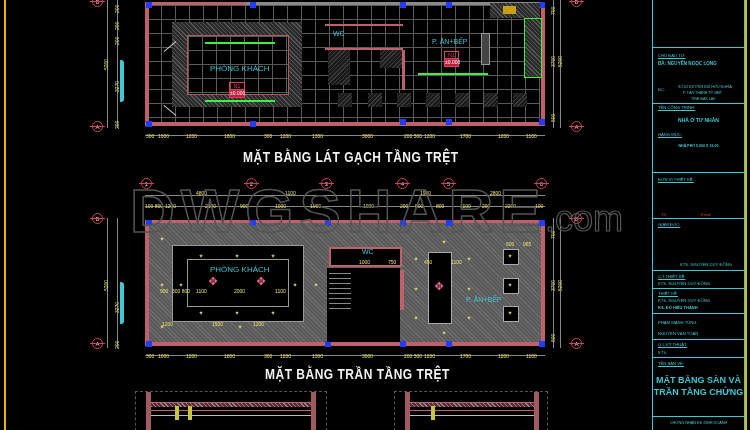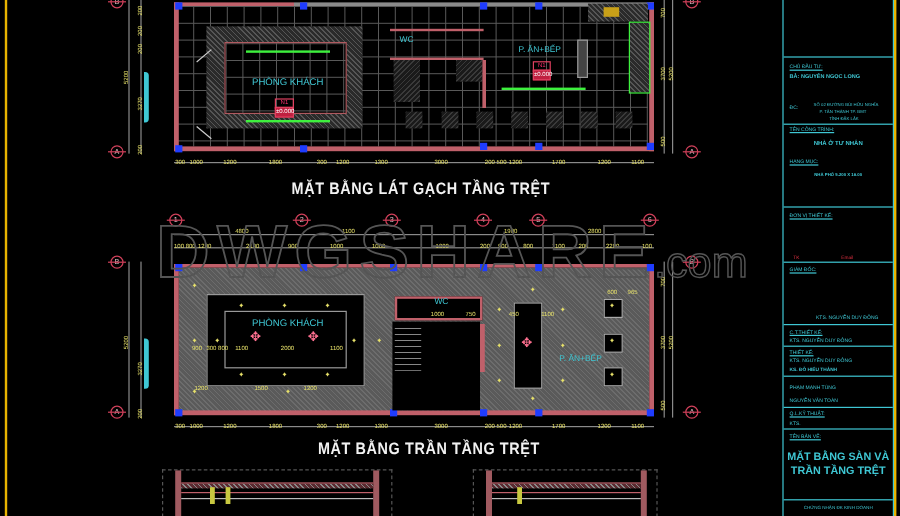--- a/index.html
+++ b/index.html
@@ -335,16 +335,16 @@
   <div class="tb-bold" style="left:5px;top:305px;font-size:4px;">KS. ĐỖ HIẾU THÀNH</div>
   <div class="tb-row" style="top:313px;"></div>
   <div class="tb-text" style="left:5px;top:320px;">PHẠM MẠNH TÙNG</div>
   <div class="tb-text" style="left:5px;top:331px;">NGUYỄN VĂN TOÀN</div>
   <div class="tb-row" style="top:339px;"></div>
   <div class="tb-label" style="left:5px;top:342px;">Q.L.KỸ THUẬT:</div>
   <div class="tb-text" style="left:5px;top:350px;">KTS.</div>
   <div class="tb-row" style="top:357px;"></div>
   <div class="tb-label" style="left:5px;top:361px;">TÊN BẢN VẼ:</div>
   <div class="tb-big" style="top:374px;">MẶT BẰNG SÀN VÀ</div>
-  <div class="tb-big" style="top:386px;">TRẦN TẦNG TRỆT</div>
+  <div class="tb-big" style="top:386px;">TRẦN TẦNG CHỨNG</div>
   <div class="tb-row" style="top:416px;"></div>
   <div class="tb-text" style="left:0;width:91px;text-align:center;top:421px;font-size:3.8px;">CHỨNG NHẬN ĐK KINH DOANH</div>
 </div>
 
 </body></html>

